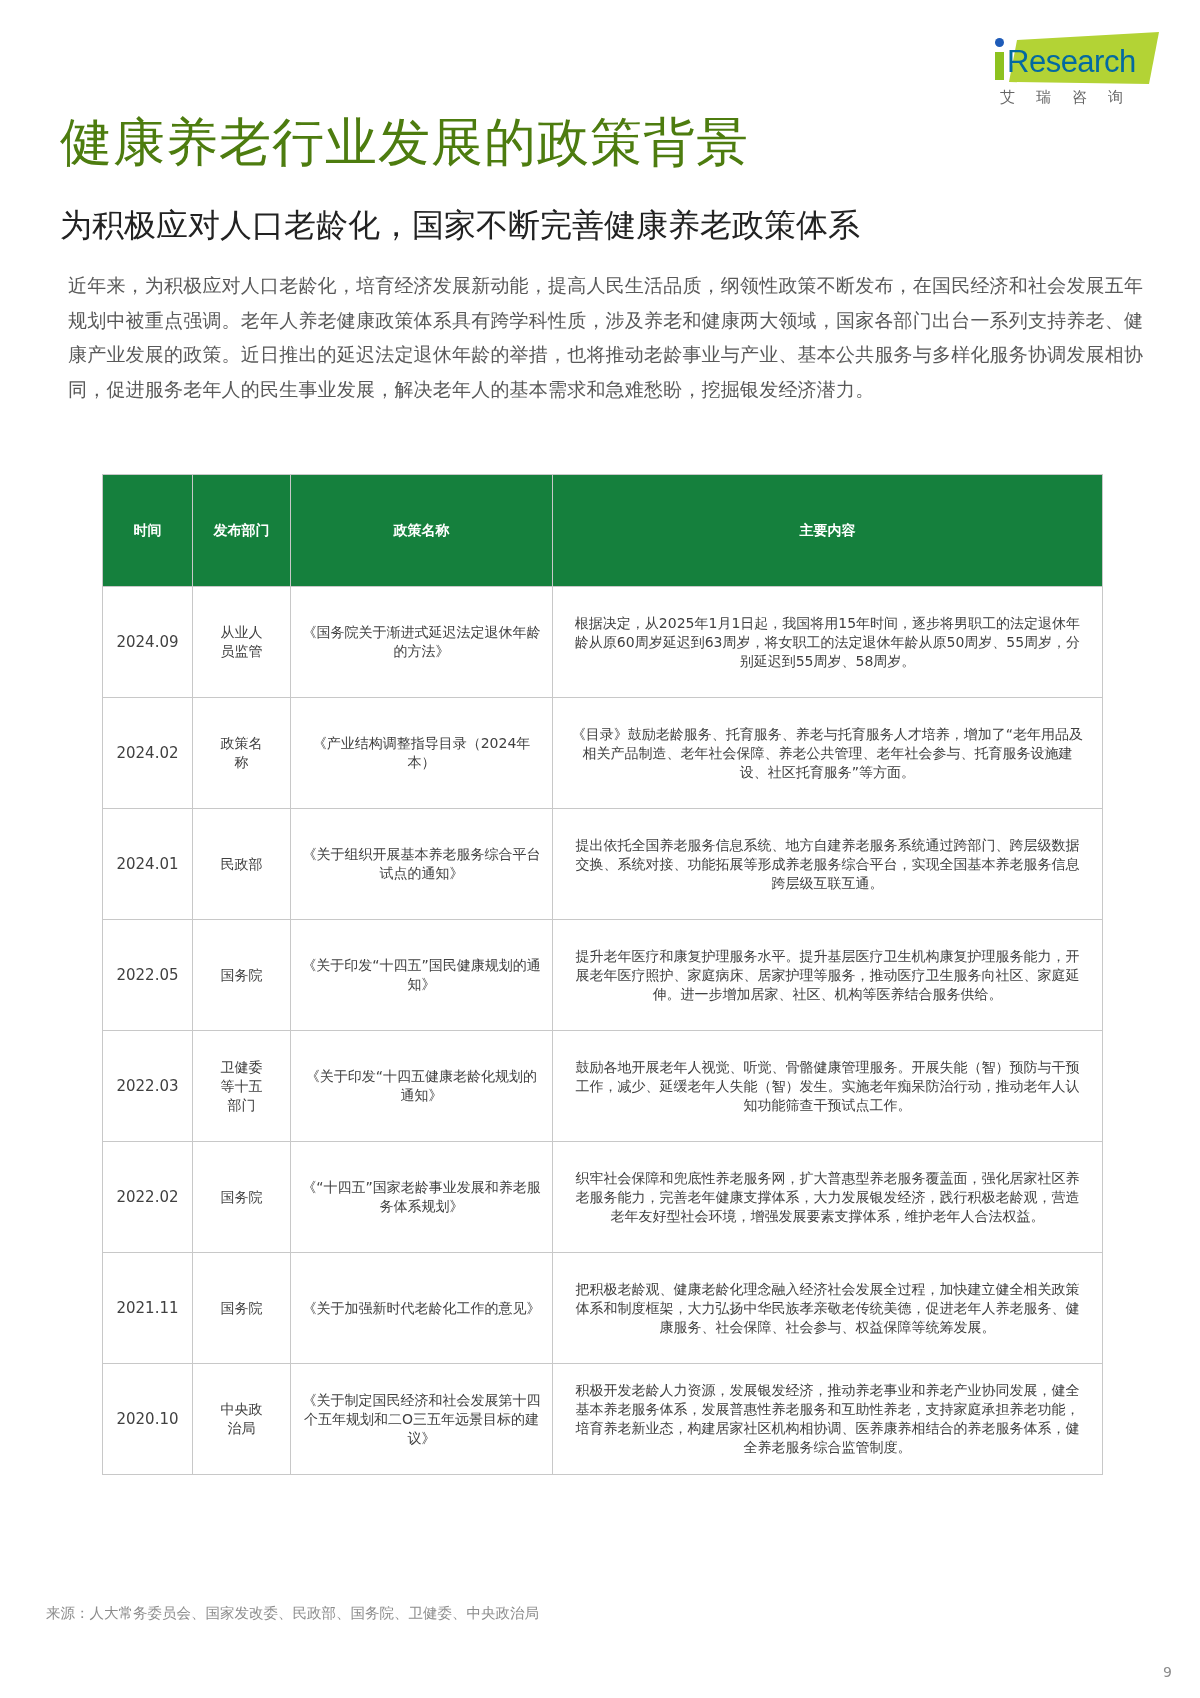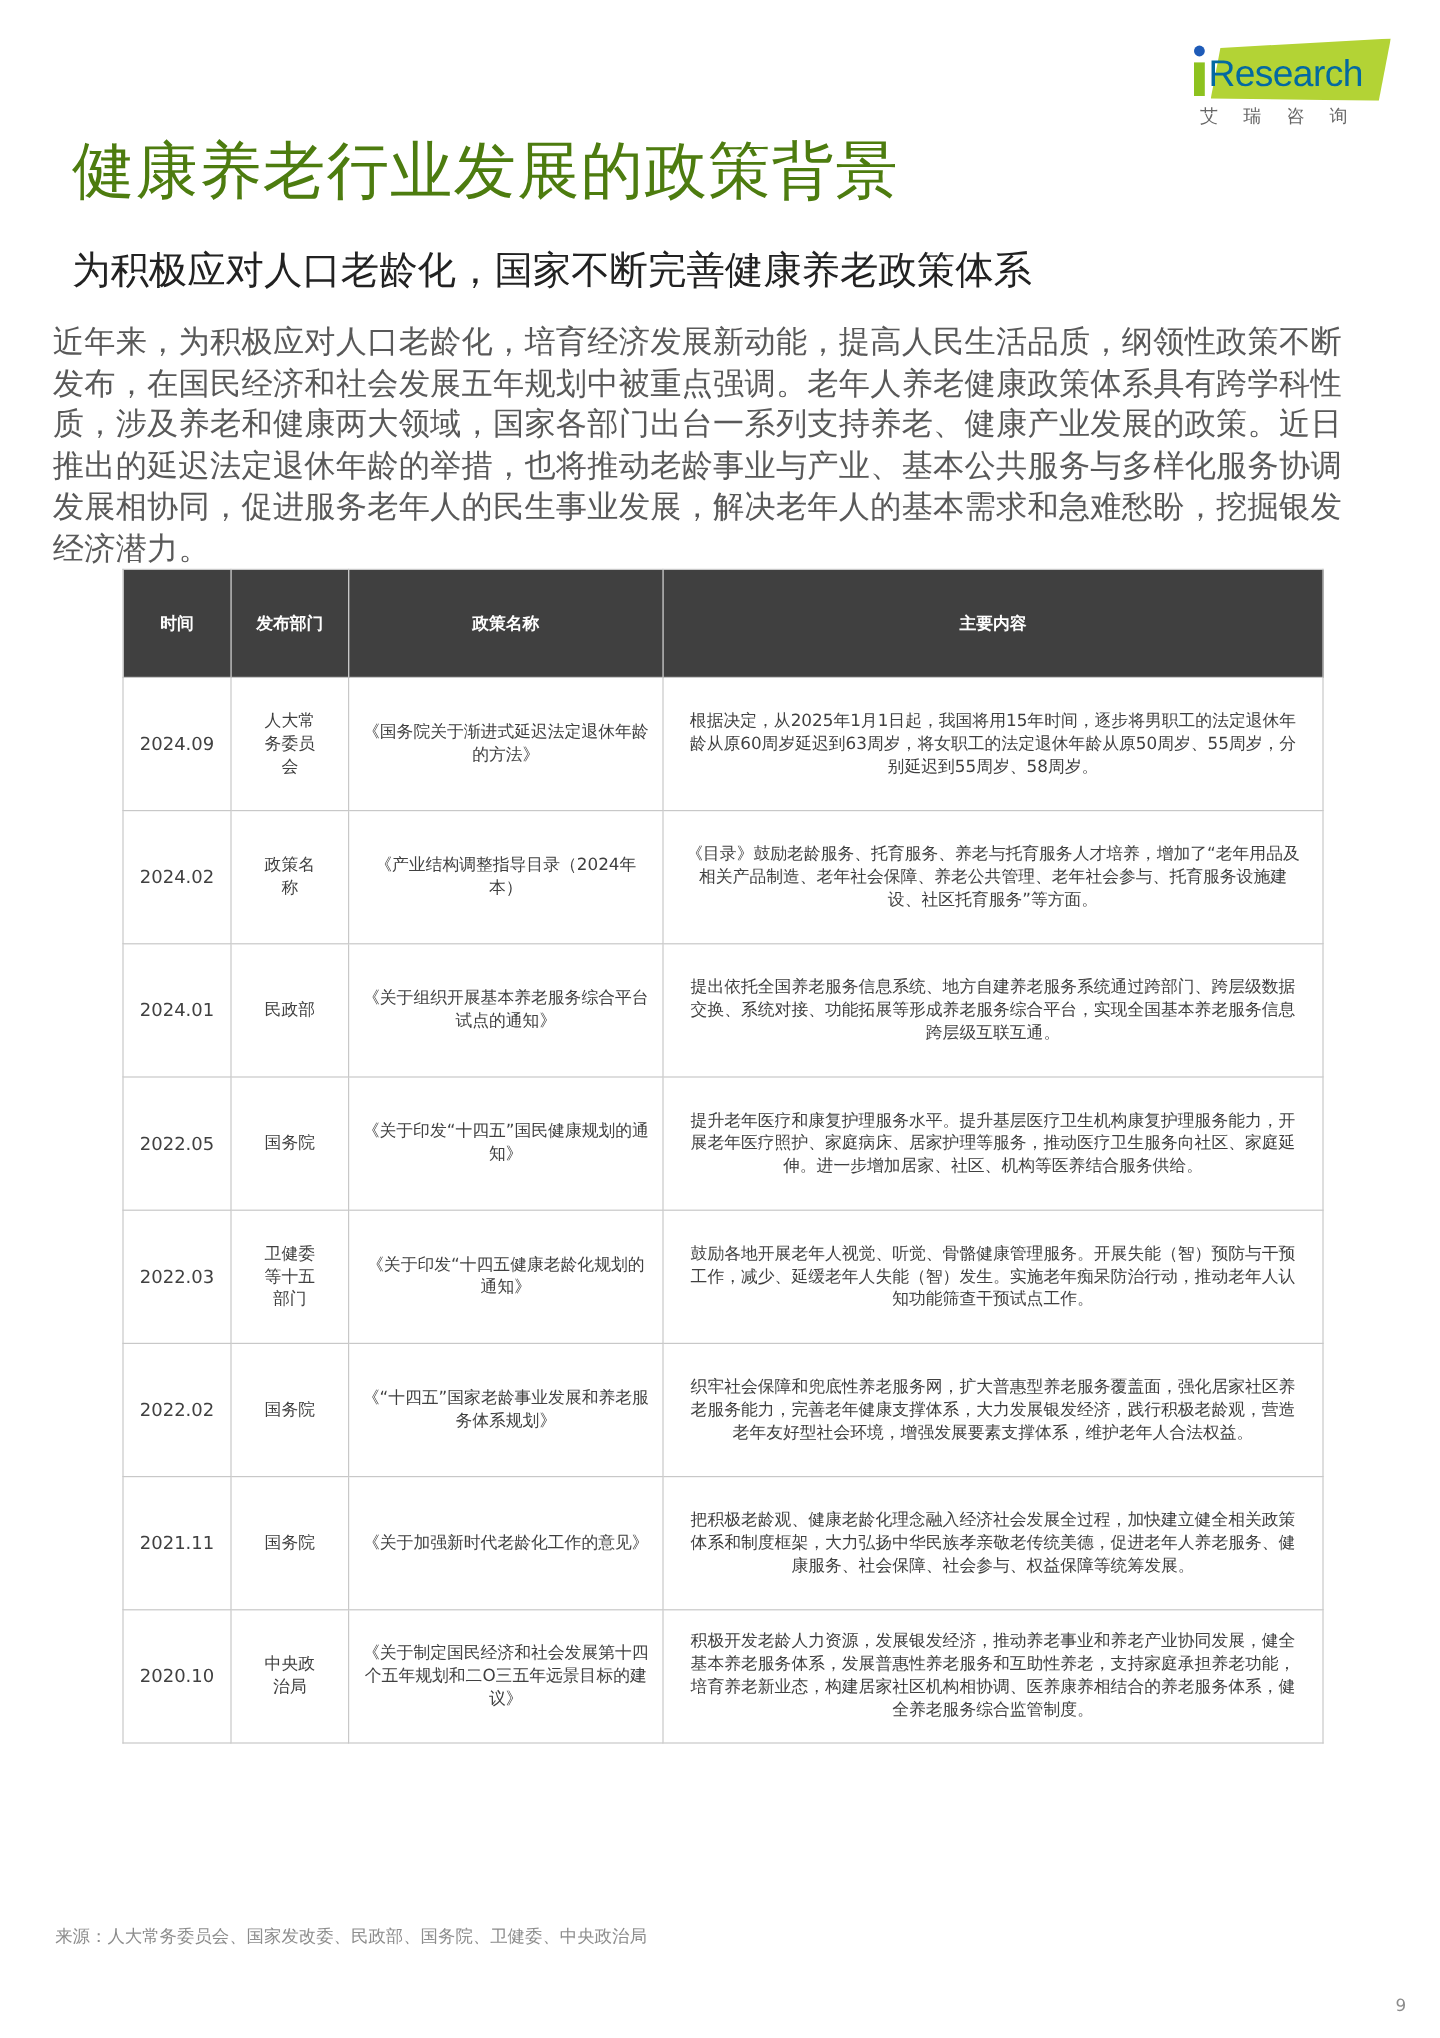--- a/index.html
+++ b/index.html
@@ -8,25 +8,25 @@
 
     .logo { position: absolute; left: 995px; top: 30px; width: 170px; height: 80px; }
     .logo .banner { position: absolute; left: 14px; top: 2px; width: 150px; height: 52px; }
     .logo .i-stem { position: absolute; left: 0px; top: 22px; width: 9px; height: 28px; background: #8dc21f; }
     .logo .i-dot { position: absolute; left: 0px; top: 8px; width: 9px; height: 9px; border-radius: 50%; background: #1e5bb8; }
     .logo .brand { position: absolute; left: 12px; top: 14px; font-family: Liberation Sans, sans-serif; font-size: 31px; color: #0369a1; letter-spacing: -0.5px; }
     .logo .cn { position: absolute; left: 5px; top: 58px; font-size: 15px; color: #666666; letter-spacing: 21px; white-space: nowrap; }
 
     .page-title { position: absolute; left: 60px; top: 108px; font-size: 52px; color: #4d7c0f; letter-spacing: 1px; font-weight: normal; }
     .subtitle { position: absolute; left: 60px; top: 204px; font-size: 32px; color: #222222; font-weight: normal; }
-    .intro { position: absolute; left: 44px; top: 268px; width: 1080px; font-size: 26px; line-height: 34.5px; color: #595959; letter-spacing: 0.2px; }
+    .intro { position: absolute; left: 68px; top: 268px; width: 1080px; font-size: 19px; line-height: 34.5px; color: #595959; letter-spacing: 0.2px; }
 
     .policy-table { position: absolute; left: 102px; top: 474px; width: 1000px; border-collapse: collapse; table-layout: fixed; }
     .policy-table th, .policy-table td { border: 1.5px solid #c8c8c8; text-align: center; vertical-align: middle; }
-    .policy-table th { background: #404040; color: #ffffff; font-size: 14px; font-weight: bold; height: 90px; margin-top: 24px; }
+    .policy-table th { background: #15803d; color: #ffffff; font-size: 14px; font-weight: bold; height: 112px; margin-top: 24px; }
     .policy-table td { font-size: 14px; color: #404040; line-height: 19px; height: 111px; padding: 0 14px; }
     .policy-table td.c-date { font-size: 15px; padding: 0; }
     .policy-table td.c-dept { padding: 0 24px; }
     .policy-table td.c-name { padding: 0 10px; }
     .policy-table td.c-content { font-size: 14px; padding: 12px 16px; }
 
     .source { position: absolute; left: 46px; top: 1604px; font-size: 14.5px; color: #8c8c8c; }
     .page-number { position: absolute; left: 1163px; top: 1664px; font-size: 14px; color: #8c8c8c; }
   </style>
 </head>
@@ -57,21 +57,21 @@
     <tr>
       <th>时间</th>
       <th>发布部门</th>
       <th>政策名称</th>
       <th>主要内容</th>
     </tr>
   </thead>
   <tbody>
     <tr>
       <td class="c-date">2024.09</td>
-      <td class="c-dept">人大常务委员会</td>
+      <td class="c-dept">从业人员监管</td>
       <td class="c-name">《国务院关于渐进式延迟法定退休年龄的方法》</td>
       <td class="c-content">根据决定，从2025年1月1日起，我国将用15年时间，逐步将男职工的法定退休年龄从原60周岁延迟到63周岁，将女职工的法定退休年龄从原50周岁、55周岁，分别延迟到55周岁、58周岁。</td>
     </tr>
     <tr>
       <td class="c-date">2024.02</td>
       <td class="c-dept">政策名称</td>
       <td class="c-name">《产业结构调整指导目录（2024年本）</td>
       <td class="c-content">《目录》鼓励老龄服务、托育服务、养老与托育服务人才培养，增加了“老年用品及相关产品制造、老年社会保障、养老公共管理、老年社会参与、托育服务设施建设、社区托育服务”等方面。</td>
     </tr>
     <tr>

